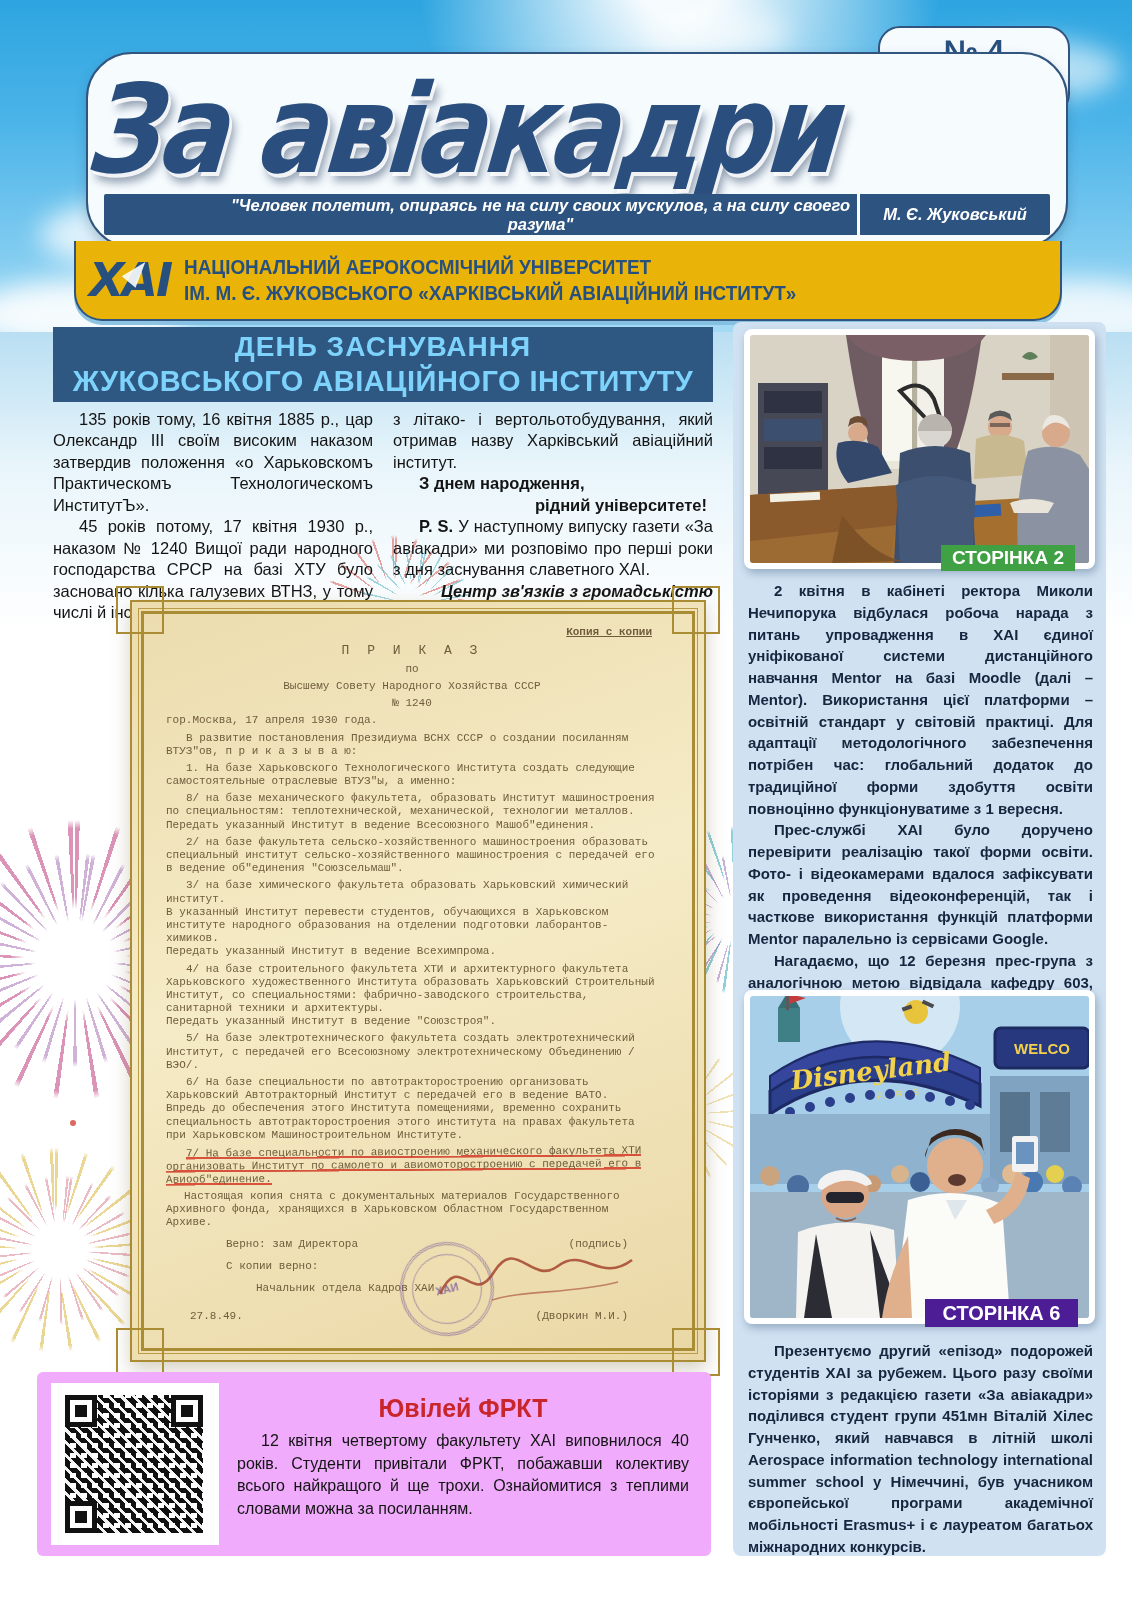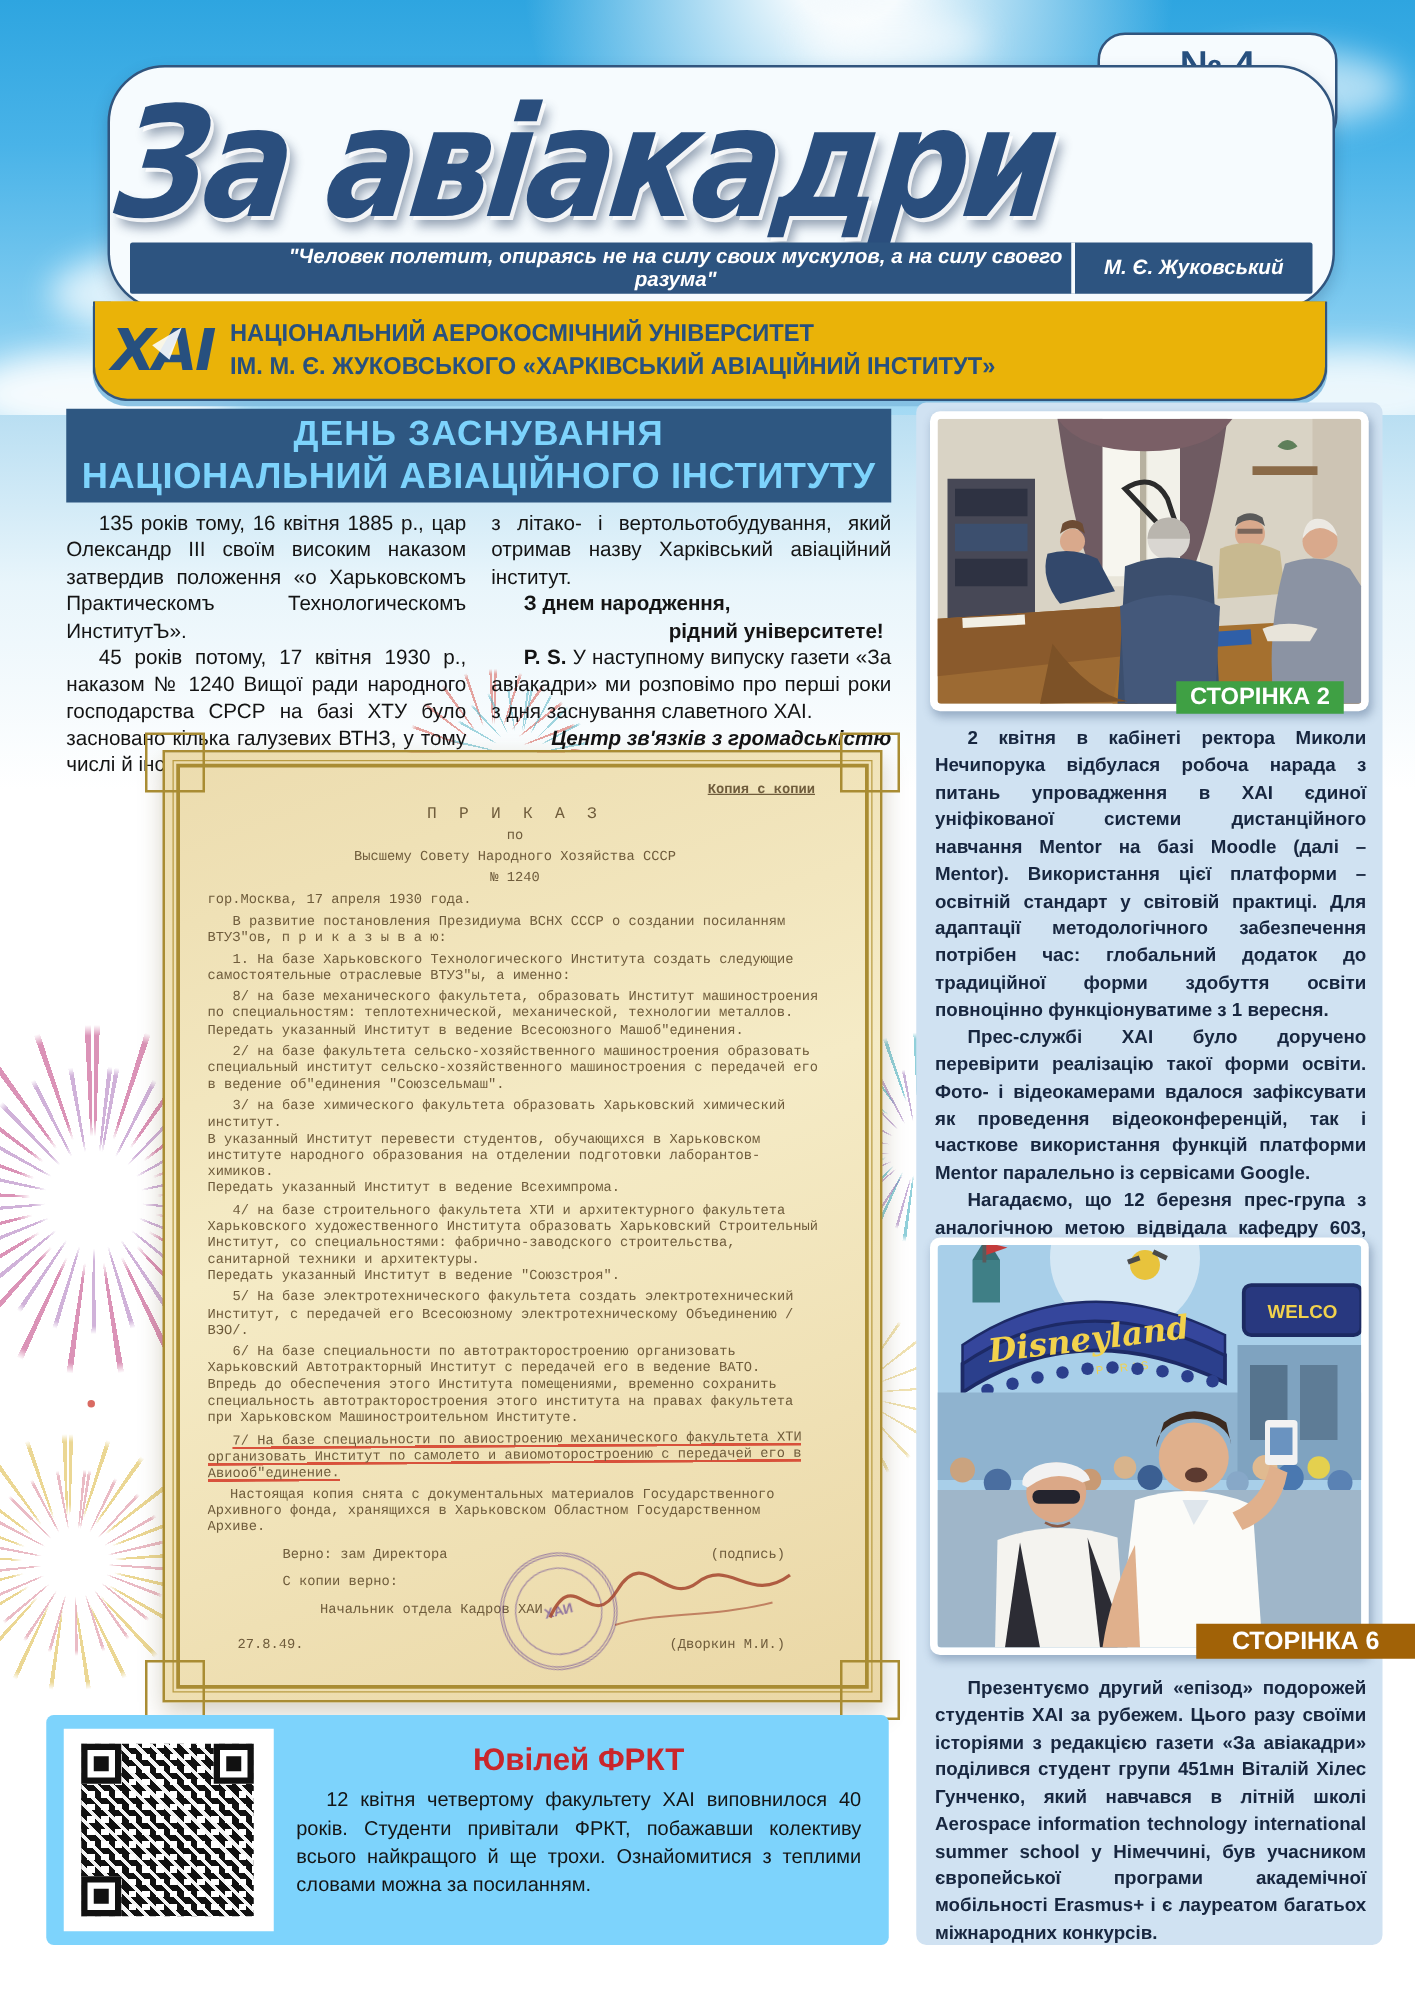--- a/index.html
+++ b/index.html
@@ -79,42 +79,42 @@
   .dt-u{display:inline;background:linear-gradient(transparent 82%, rgba(210,45,28,.8) 82% 100%);}
   .dt-close{margin:10px 18px 0 30px;text-indent:18px;}
   .dt-sigrow{display:flex;justify-content:space-between;margin:9px 30px 0 60px;}
   .stamp{left:268px;top:640px;width:88px;height:88px;border:3px double rgba(96,60,150,.55);border-radius:50%;
          display:flex;align-items:center;justify-content:center;color:rgba(96,60,150,.65);
          font-size:11px;font-weight:bold;transform:rotate(-14deg);filter:blur(.3px);}
   .stamp::before{content:"";position:absolute;left:9px;top:9px;right:9px;bottom:9px;
                  border:1px solid rgba(96,60,150,.5);border-radius:50%;}
 
   
-  .jub{left:37px;top:1372px;width:674px;height:184px;background:#7dd3fc;border-radius:6px;}
+  .jub{left:37px;top:1372px;width:674px;height:184px;background:#f0abfc;border-radius:6px;}
   .qr-card{position:absolute;left:14px;top:11px;width:168px;height:162px;background:#fff;}
   .qr{position:absolute;left:14px;top:12px;width:138px;height:138px;
       background:
         repeating-linear-gradient(45deg,rgba(255,255,255,.95) 0 3px,transparent 3px 9px),
         repeating-linear-gradient(0deg,#111 0 5px,transparent 5px 10px),
         repeating-linear-gradient(90deg,#111 0 5px,transparent 5px 11px);}
   .finder{position:absolute;width:22px;height:22px;border:5px solid #111;background:#fff;}
   .finder::after{content:"";position:absolute;left:5px;top:5px;width:12px;height:12px;background:#111;}
   .jub-title{position:absolute;left:200px;top:22px;width:452px;text-align:center;color:#c9262b;
              font-size:25px;font-weight:bold;}
   .jub-text{position:absolute;left:200px;top:58px;width:452px;font-size:16px;line-height:1.42;
             text-align:justify;color:#141414;}
   .jub-text p{margin:0;text-indent:24px;}
 
   
   .panel{left:733px;top:322px;width:373px;height:1234px;background:#d0e2f2;border-radius:8px;}
   .photo{position:absolute;background:#fff;border-radius:8px;box-shadow:2px 4px 8px rgba(40,70,110,.35);padding:6px;}
   .photo svg{display:block;border-radius:3px;}
   .badge{position:absolute;color:#fff;font-weight:bold;text-align:center;}
   .badge2{left:208px;top:223px;width:134px;height:26px;background:#3fa044;font-size:19px;line-height:26px;}
-  .badge6{left:192px;top:977px;width:175px;height:28px;background:#a16207;font-size:20px;line-height:28px;margin-left:32px;}
+  .badge6{left:192px;top:977px;width:153px;height:28px;background:#4c1d95;font-size:20px;line-height:28px;}
   .side-text{position:absolute;left:15px;width:345px;font-size:15px;line-height:1.45;text-align:justify;
              color:#17263f;font-weight:bold;}
   .side-text p{margin:0;text-indent:26px;}
 </style>
 </head>
 <body>
 
 <div class="page">
 
   <div class="abs sky">
@@ -155,21 +155,21 @@
       <span class="xai-plane"></span>
     </div>
     <div class="univ-name">
       <div>НАЦІОНАЛЬНИЙ АЕРОКОСМІЧНИЙ УНІВЕРСИТЕТ</div>
       <div>ІМ. М. Є. ЖУКОВСЬКОГО «ХАРКІВСЬКИЙ АВІАЦІЙНИЙ ІНСТИТУТ»</div>
     </div>
   </div>
 
   <div class="abs headline">
     <div class="l1">ДЕНЬ ЗАСНУВАННЯ</div>
-    <div class="l2">НАЦІОНАЛЬНИЙ АВІАЦІЙНОГО ІНСТИТУТУ</div>
+    <div class="l2">ЖУКОВСЬКОГО АВІАЦІЙНОГО ІНСТИТУТУ</div>
   </div>
   <div class="abs article">
     <div class="col">
       <p class="ind">135 років тому, 16 квітня 1885 р., цар Олександр III своїм високим наказом затвердив положення «о Харьковскомъ Практическомъ Технологическомъ ИнститутЪ».</p>
       <p class="ind">45 років потому, 17 квітня 1930 р., наказом № 1240 Вищої ради народного господарства СРСР на базі ХТУ було засновано кілька галузевих ВТНЗ, у тому числі й інститут</p>
     </div>
     <div class="col">
       <p>з літако- і вертольотобудування, який отримав назву Харківський авіаційний інститут.</p>
       <p class="ind b">З днем народження,</p>
       <p class="greet2">рідний університете!</p>

